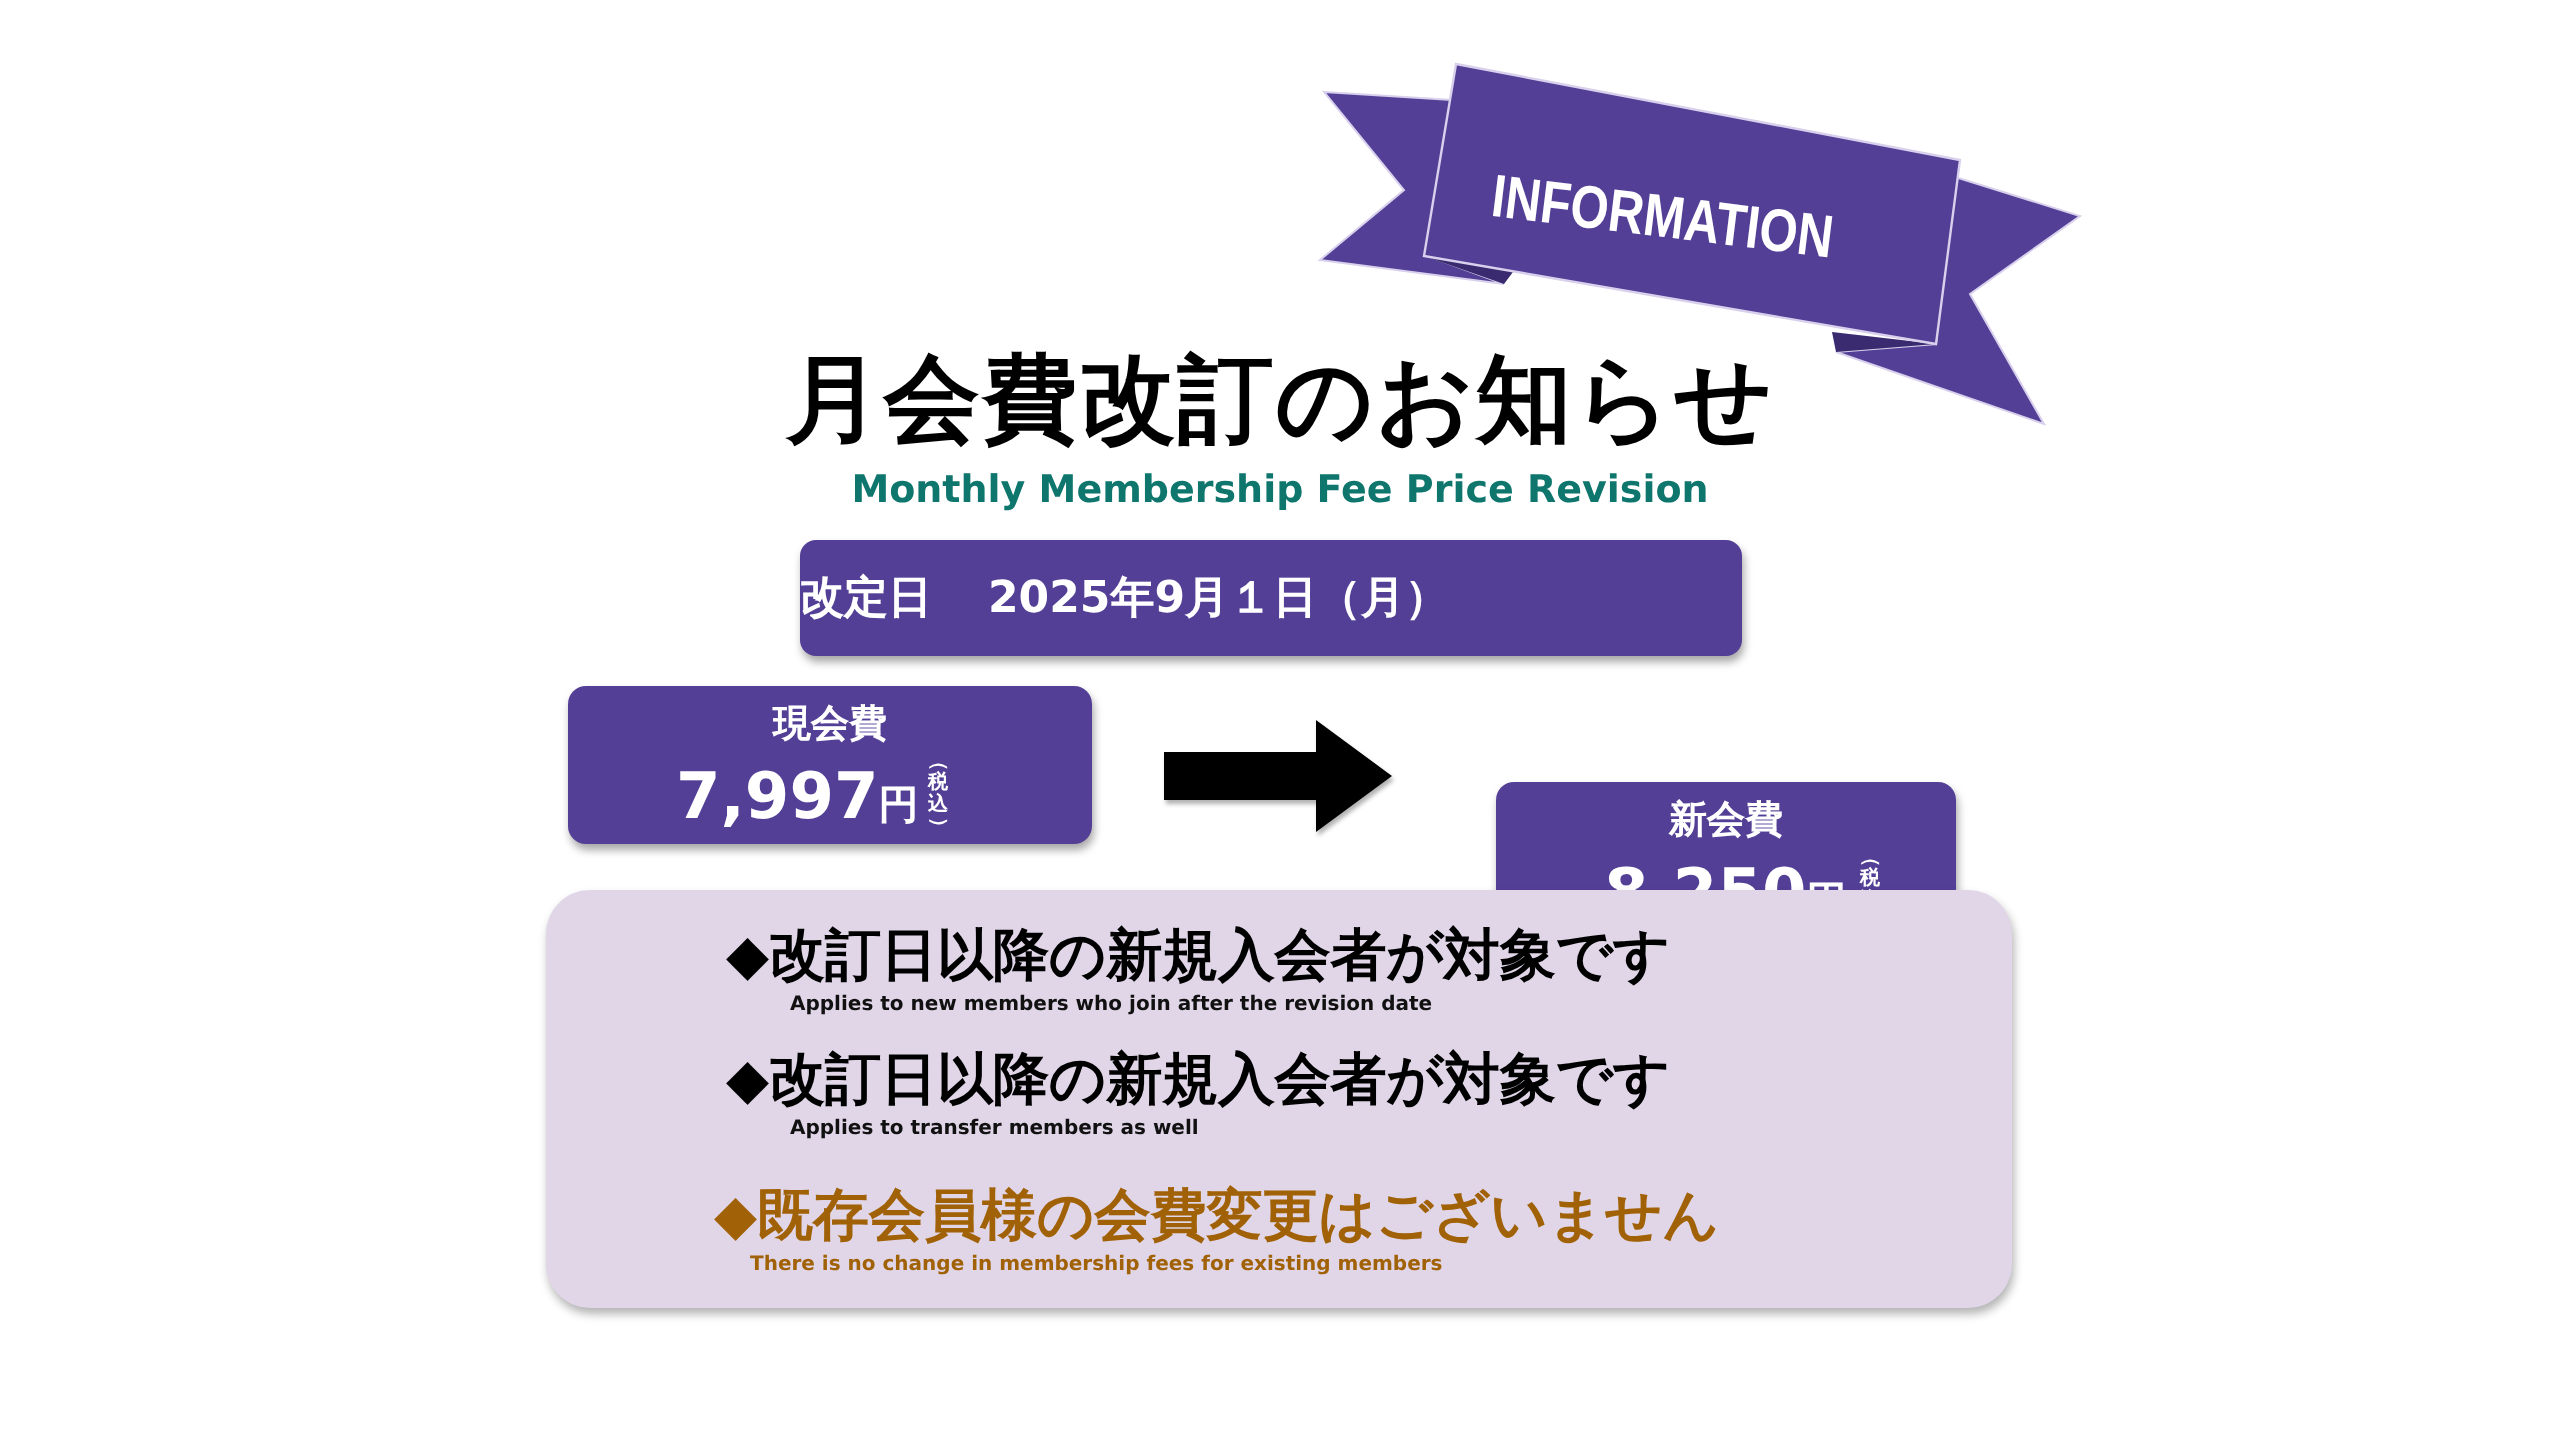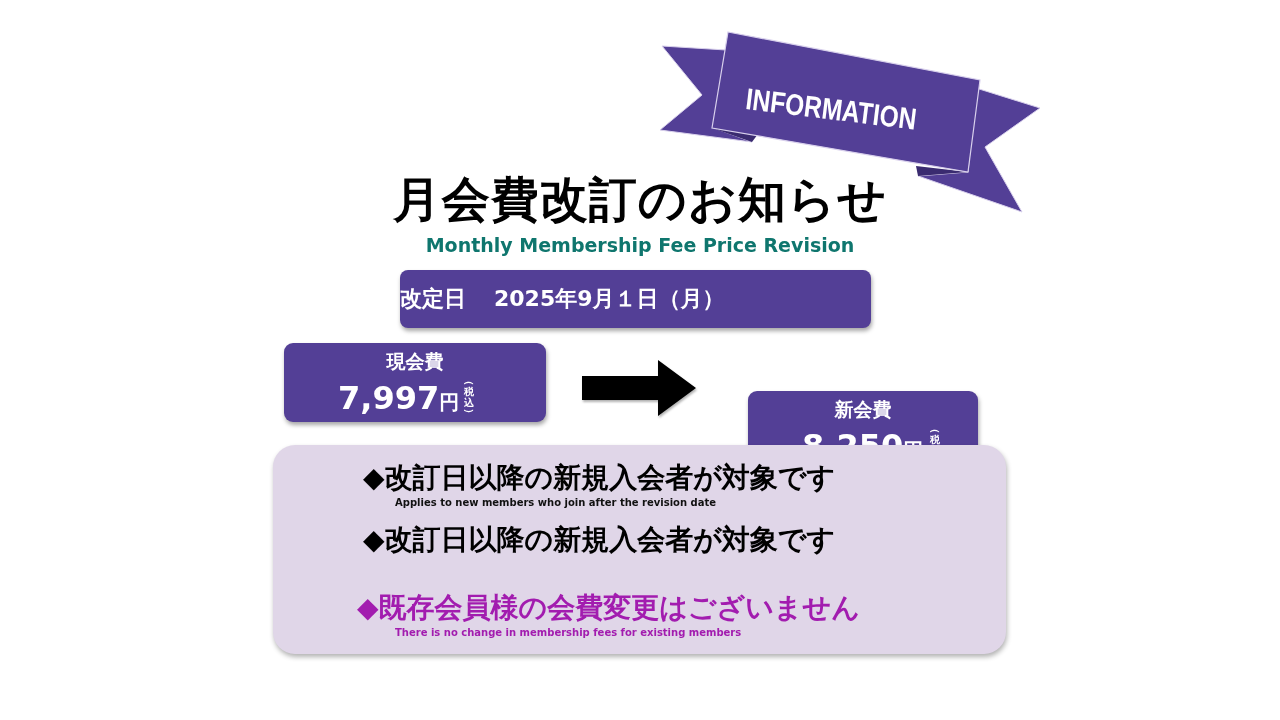--- a/index.html
+++ b/index.html
@@ -53,21 +53,21 @@
     .fee-box.new .tax { left: 180px; }
     .arrow { position: absolute; left: 580px; top: 358px; }
     .info-box {
       position: absolute; left: 273px; top: 445px; width: 733px; height: 209px;
       background: #e0d6e8; border-radius: 22px;
       box-shadow: 1px 3px 5px rgba(0,0,0,0.3);
     }
     .info-item { position: absolute; white-space: nowrap; }
     .info-ja { font-size: 28px; font-weight: bold; color: #000; letter-spacing: 0px; }
     .info-en { font-size: 10px; font-weight: bold; color: #111; }
-    .info-item.red .info-ja, .info-item.red .info-en { color: #a21caf; }
+    .info-item.red .info-ja, .info-item.red .info-en { color: #a16207; }
   </style>
 </head>
 <body>
 
 <svg class="ribbon" viewBox="0 0 1280 720" xmlns="http://www.w3.org/2000/svg">
 
   <polygon points="662,46 726,50 714,128 752,142 660,130 702,95" fill="#533f96" stroke="#d8d0ec" stroke-width="1"></polygon>
 
   <polygon points="712,128 752,142 758,134" fill="#3a2b70"></polygon>
 
@@ -118,18 +118,19 @@
   </div>
 </div>
 
 <div class="info-box">
   <div class="info-item" style="left:90px; top:14px;">
     <div class="info-ja">◆改訂日以降の新規入会者が対象です</div>
     <div class="info-en" style="margin-left:32px;">Applies to new members who join after the revision date</div>
   </div>
   <div class="info-item" style="left:90px; top:76px;">
     <div class="info-ja">◆改訂日以降の新規入会者が対象です</div>
+    <div class="info-en" style="margin-left:32px;">Applies to transfer members as well</div>
   </div>
   <div class="info-item red" style="left:84px; top:144px;">
     <div class="info-ja">◆既存会員様の会費変更はございません</div>
-    <div class="info-en" style="margin-left:38px;">There is no change in membership fees for existing members</div>
+    <div class="info-en" style="margin-left:18px;">There is no change in membership fees for existing members</div>
   </div>
 </div>
 
 </body></html>

